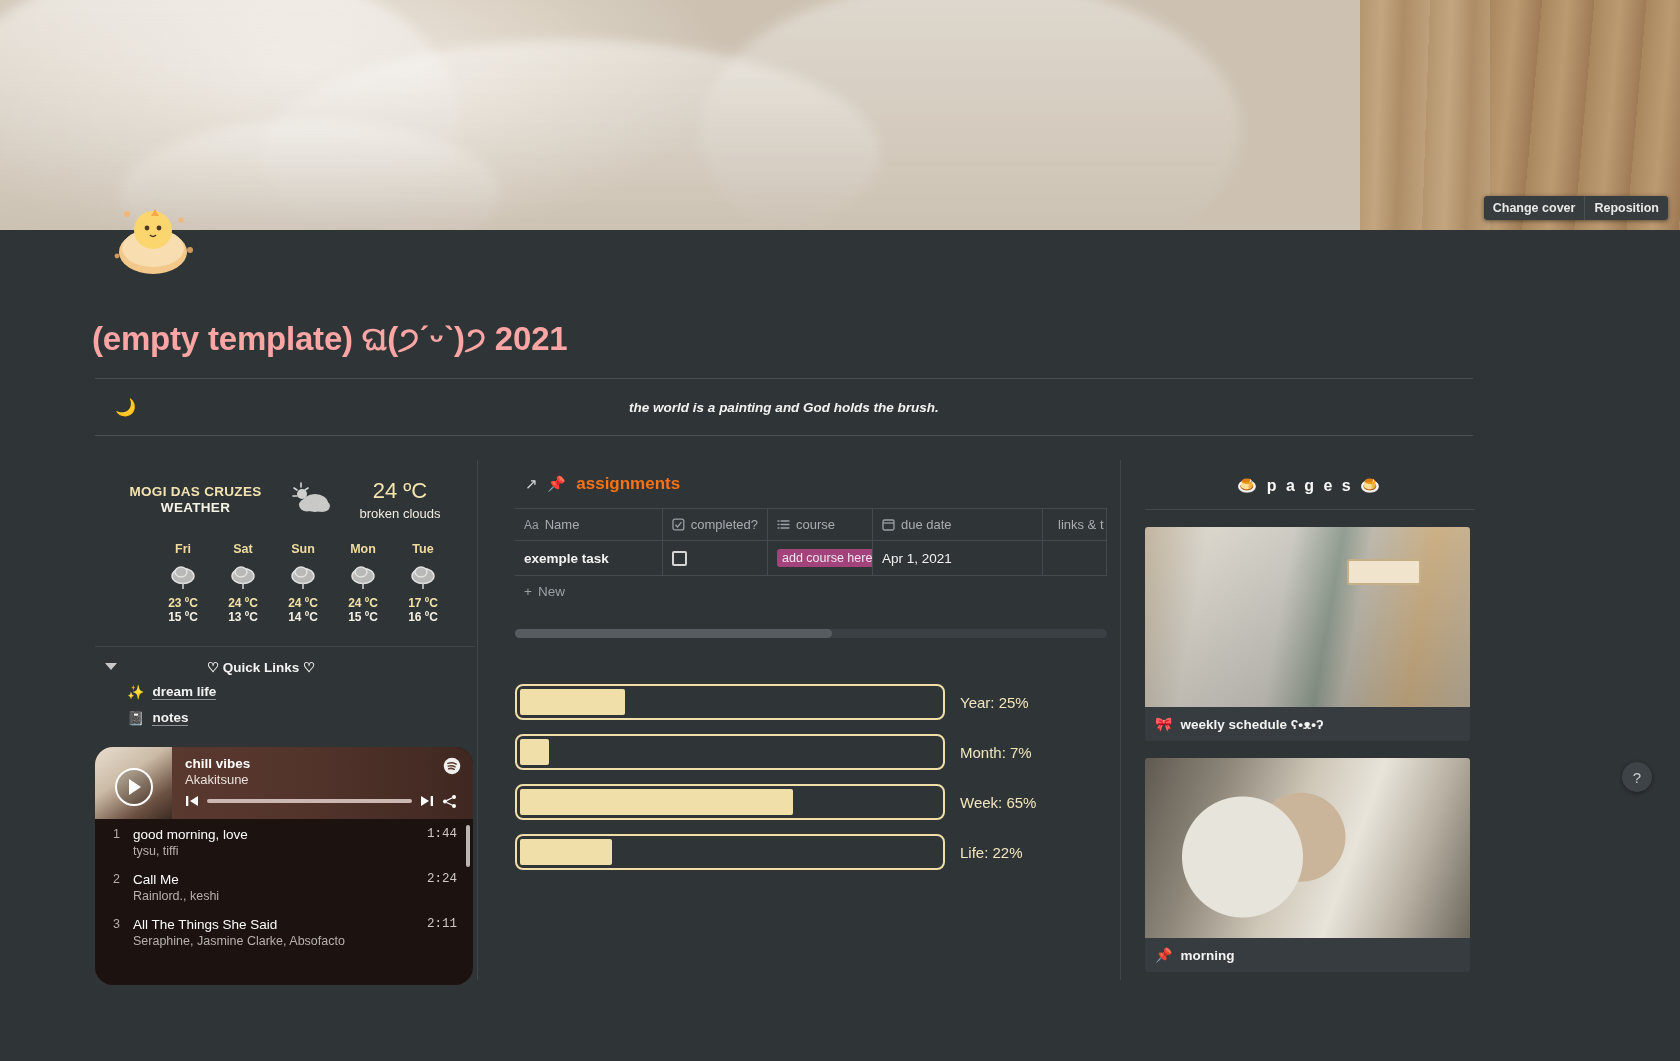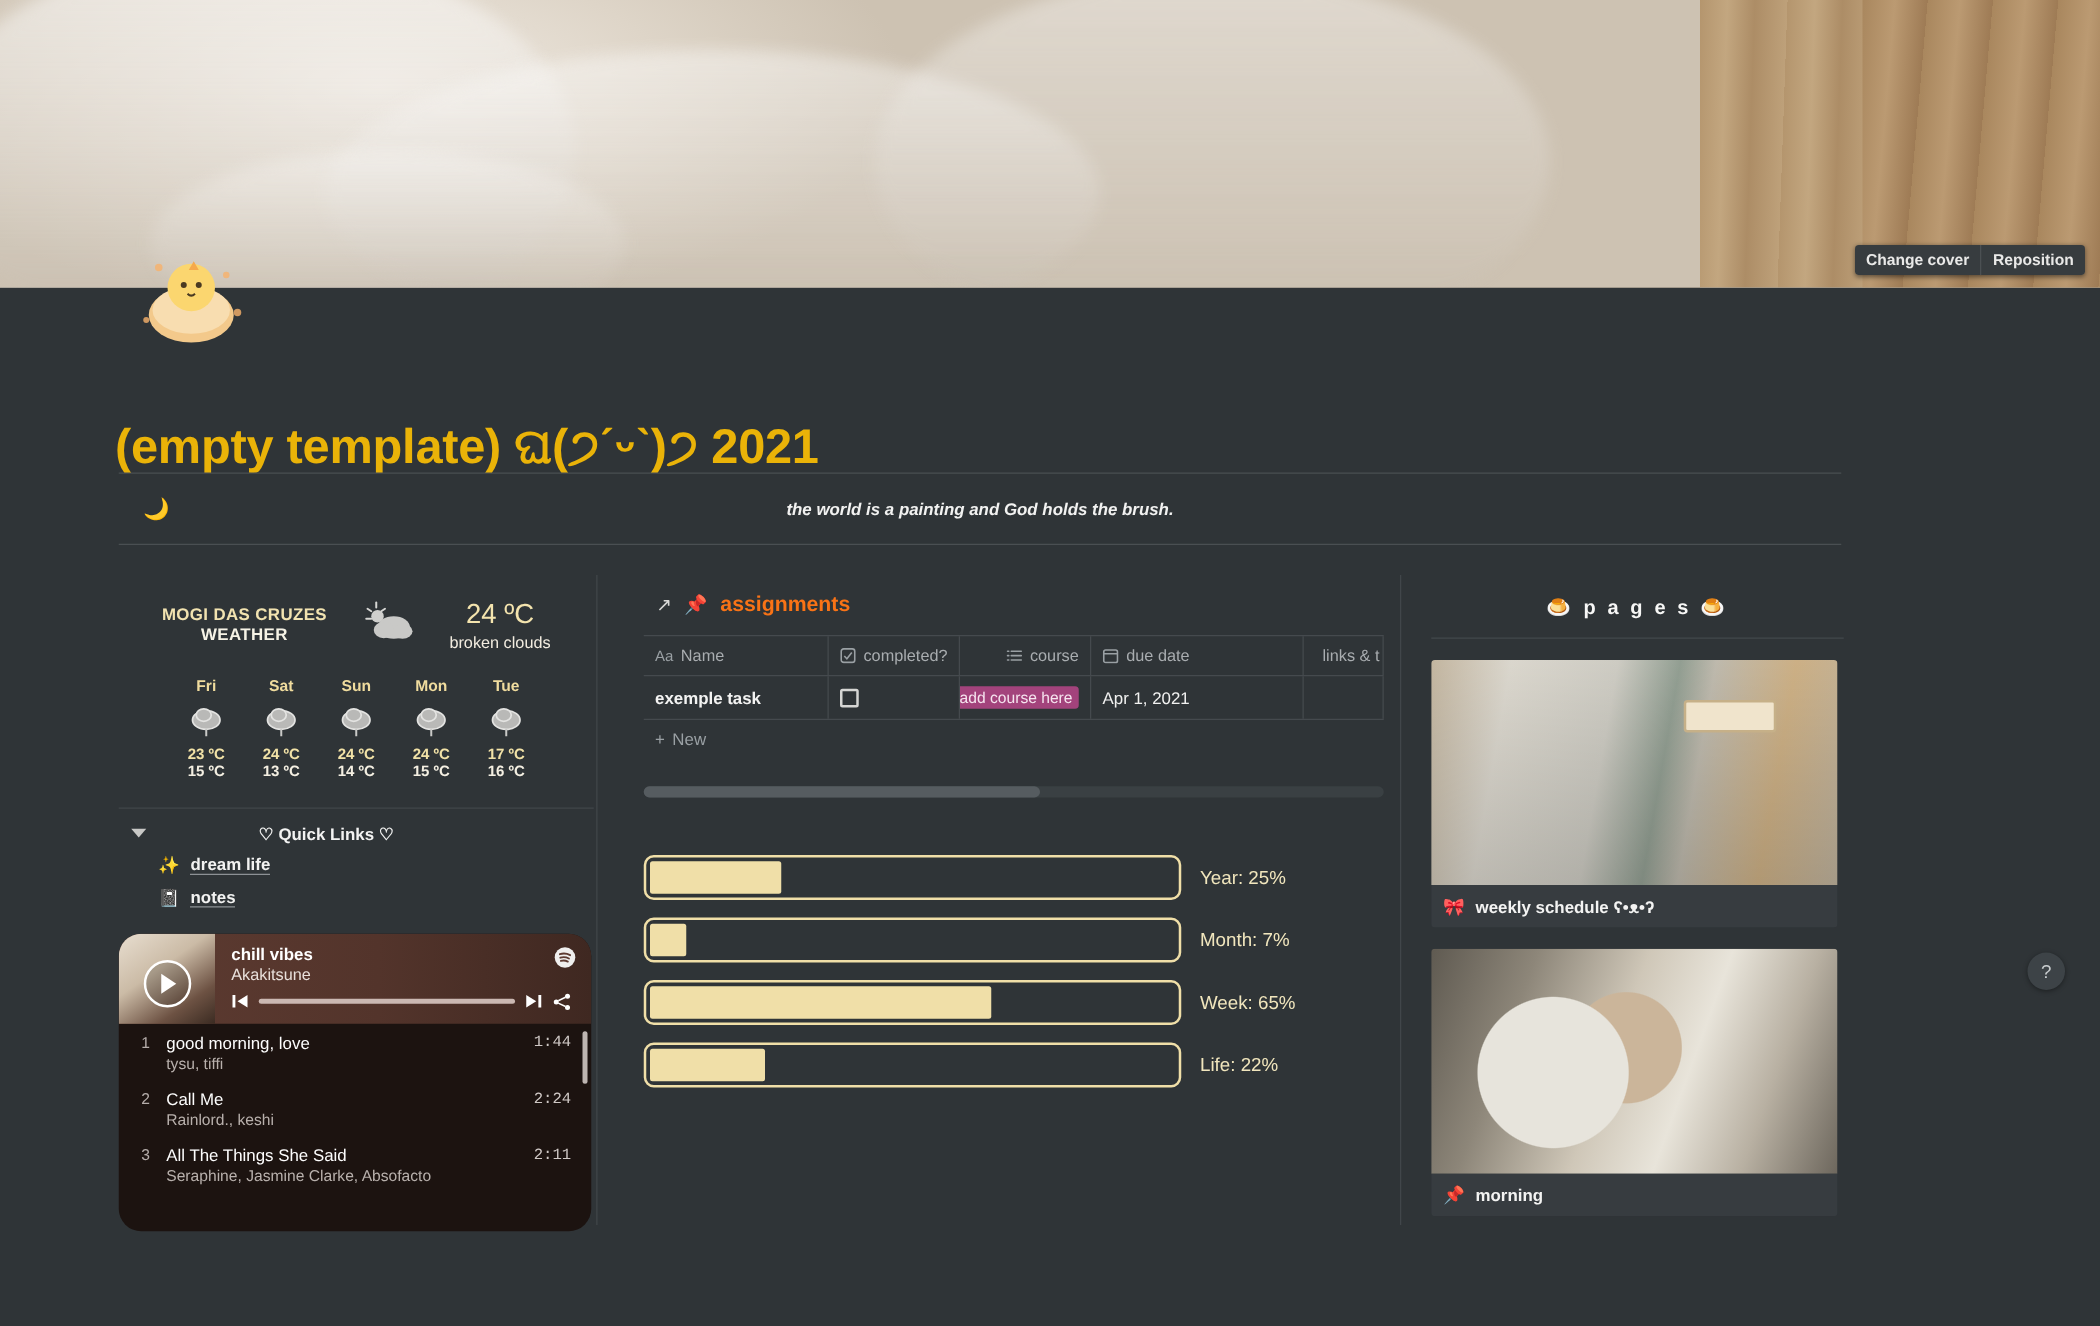--- a/index.html
+++ b/index.html
@@ -50,23 +50,23 @@
 
   
   .page-icon {
     position: absolute; left: 105px; top: 190px; width: 100px; height: 95px;
     z-index: 5;
   }
   .page-icon svg { width: 100px; height: 95px; }
 
   
   .page-title {
-    position: absolute; left: 92px; top: 336px;
-    font-size: 39px; font-weight: 700; letter-spacing: -.2px;
-    color: #eab308; white-space: nowrap;
+    position: absolute; left: 92px; top: 320px;
+    font-size: 33px; font-weight: 700; letter-spacing: -.2px;
+    color: #fca5a5; white-space: nowrap;
   }
 
   
   .quote-block {
     position: absolute; left: 95px; top: 378px; width: 1378px; height: 58px;
     border-top: 1px solid #4a4f52; border-bottom: 1px solid #4a4f52;
     display: flex; align-items: center;
   }
   .quote-moon { position: absolute; left: 20px; font-size: 17px; }
   .quote-text {
@@ -84,21 +84,21 @@
   
   .weather { padding-top: 18px; }
   .weather-top { display: flex; align-items: center; justify-content: center; gap: 26px; }
   .weather-city { text-align: center; line-height: 1.18; }
   .weather-city .l1 { font-size: 13.5px; font-weight: 700; color: #f2e3b0; letter-spacing: .3px; }
   .weather-city .l2 { font-size: 13.5px; font-weight: 700; color: #f6f3e6; letter-spacing: .3px; }
   .weather-now { text-align: center; line-height: 1.2; }
   .weather-now .t { font-size: 22px; color: #f4e4ae; }
   .weather-now .d { font-size: 13px; color: #f2ece0; margin-top: 2px; }
   .cloud-ico { width: 46px; height: 36px; }
-  .days { display: flex; justify-content: center; padding: 20px 22px 0 22px; }
+  .days { display: flex; justify-content: flex-end; padding: 20px 22px 0 22px; }
   .day { text-align: center; width: 60px; }
   .day .dn { font-size: 12.5px; font-weight: 700; color: #f0dc9e; }
   .day .di { margin: 8px 0 6px; display: flex; justify-content: center; }
   .day .hi { font-size: 12px; font-weight: 700; color: #f2e2a7; }
   .day .lo { font-size: 12px; font-weight: 700; color: #f4efe2; }
 
   .divider-line { height: 1px; background: #41464a; margin: 22px 0 0 0; }
 
   
   .ql-head { display: flex; align-items: center; padding: 12px 0 4px 0; }
@@ -147,21 +147,21 @@
   
   .asg-head { display: flex; align-items: center; gap: 10px; padding: 14px 0 14px 10px; }
   .asg-arrow { font-size: 15px; color: #d8d8d6; }
   .asg-pin { font-size: 15px; }
   .asg-title { font-size: 17px; font-weight: 700; color: #f97316; }
   .tbl { width: 592px; border-top: 1px solid #454a4e; }
   .tbl-row { display: flex; border-bottom: 1px solid #454a4e; }
   .tbl-row .c { padding: 8px 9px; display: flex; align-items: center; gap: 6px; border-right: 1px solid #454a4e; overflow: hidden; white-space: nowrap;}
   .c-name { width: 148px; }
   .c-comp { width: 105px; }
-  .c-course { width: 105px; justify-content: flex-end; }
+  .c-course { width: 105px; }
   .c-due { width: 170px; }
   .c-links { width: 64px; }
   .th { font-size: 13px; color: #a9adb0; }
   .th-ico { font-size: 12px; color: #9aa0a4; }
   .cell-name { font-size: 13.5px; font-weight: 700; color: #f3f3f2; }
   .cell-date { font-size: 13.5px; color: #f1f1f0; }
   .chk { width: 15px; height: 15px; border: 2px solid #d6d6d4; border-radius: 2px; cursor:pointer;}
   .tag { background: #a3437c; color: #f6e4ef; font-size: 12.5px; border-radius: 3px; padding: 2px 5px; }
   .new-row { display:flex; align-items:center; gap: 6px; padding: 8px 9px; font-size: 13.5px; color: #9aa0a4; cursor:pointer;}
   .hscroll { margin-top: 22px; width: 592px; height: 9px; background: #3a4043; border-radius: 5px; position: relative;}

